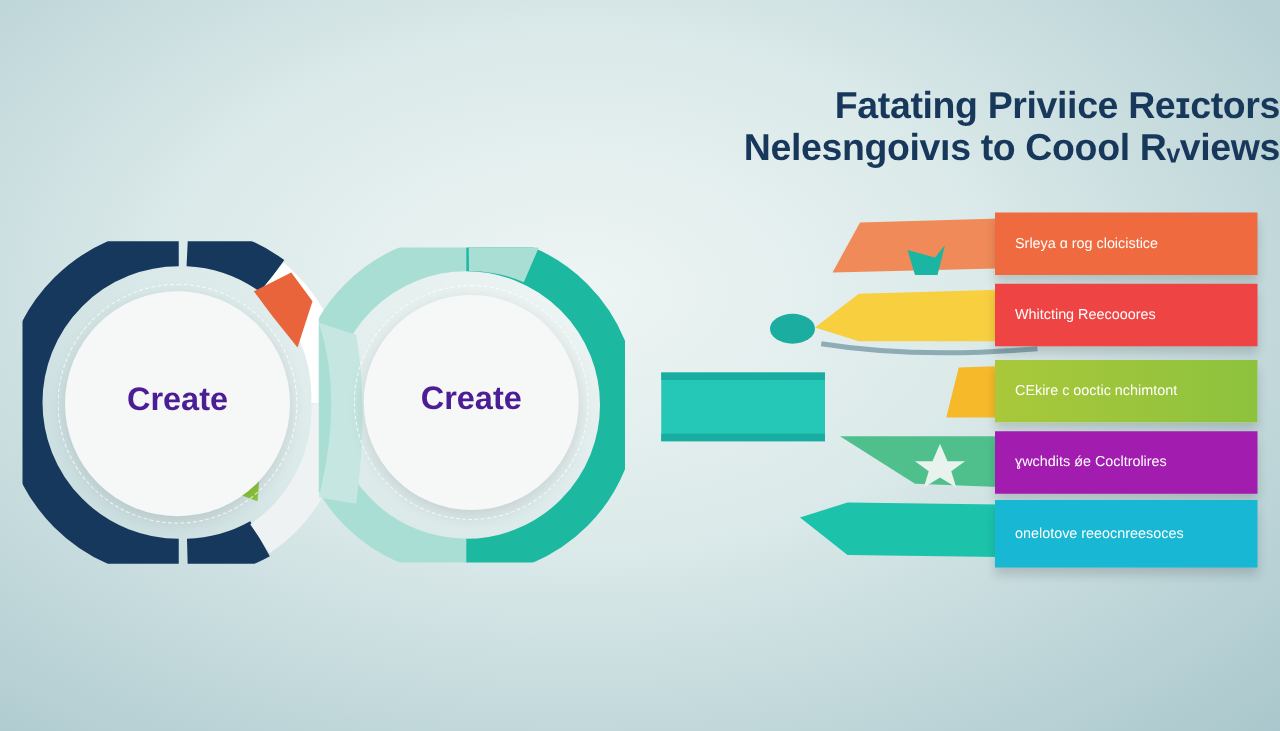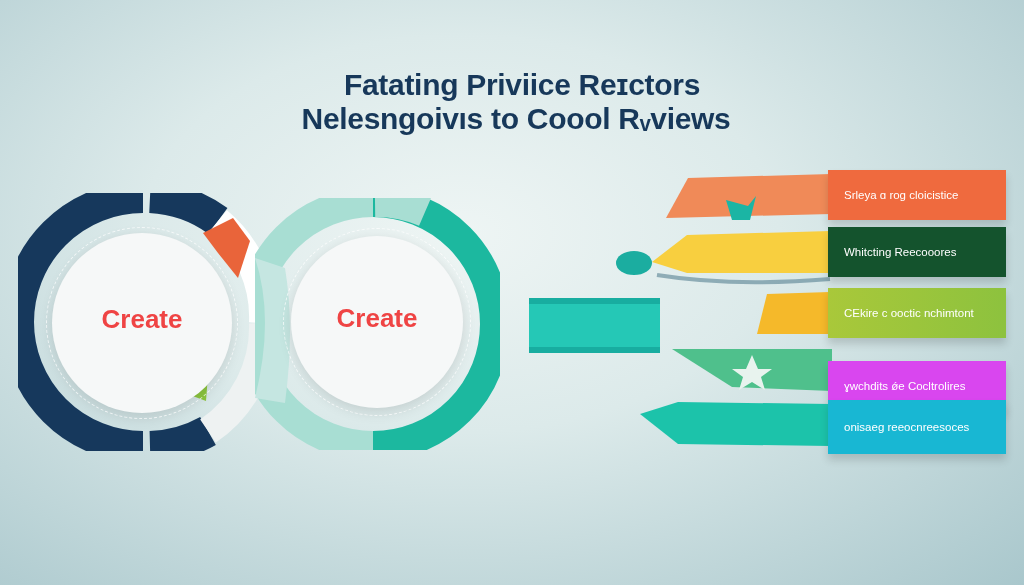--- a/index.html
+++ b/index.html
@@ -3,46 +3,46 @@
 <meta charset="utf-8">
 <style>
   * { box-sizing: border-box; margin: 0; padding: 0; }
   html, body { width: 1024px; height: 585px; overflow: hidden; }
   body {
     font-family: "Liberation Sans", sans-serif;
     background: radial-gradient(ellipse at 45% 40%, #eef5f4 0%, #dceaea 40%, #a9c7cc 100%);
     position: relative;
   }
   .title {
-    position: absolute; left: 0; top: 68px; width: 1024px; text-align: center;
+    position: absolute; left: 0; top: 68px; width: 1024px; text-align: right;
     color: #17385a; font-weight: 700; font-size: 30px; line-height: 34px; letter-spacing: -0.3px;
   }
   .title .l1 { padding-left: 20px; }
   .title .l2 { padding-left: 8px; }
 
   
   .circle-wrap { position: absolute; }
   .inner {
     position: absolute; border-radius: 50%; background: #f6f8f8;
     box-shadow: 0 4px 14px rgba(0,0,0,0.12);
     display: flex; flex-direction: column; align-items: center; justify-content: center;
     text-align: center;
   }
-  .inner .h { font-weight: 700; color: #ef4444; font-size: 26px; margin-bottom: 8px; }
+  .inner .h { font-weight: 700; color: #4c1d95; font-size: 26px; margin-bottom: 8px; }
   .inner .p { color: #4a5e70; font-size: 10.5px; line-height: 15px; width: 150px; }
   .dash { position: absolute; border-radius: 50%; border: 1.5px dashed rgba(255,255,255,0.7); }
 
   .teal-bar {
     position: absolute; left: 529px; top: 298px; width: 131px; height: 55px;
     background: #25c8b6; border-top: 6px solid #18ada0; border-bottom: 6px solid #18ada0;
   }
 
   .ribbon { position: absolute; height: 50px; }
   .ribbon .box {
-    position: absolute; right: 0; top: 0; height: 50px; width: 178px;
+    position: absolute; right: 0; top: 0; height: 50px; width: 210px;
     color: #ffffff; font-size: 11.5px; display: flex; align-items: center; padding-left: 16px;
     box-shadow: 0 6px 8px rgba(0,0,0,0.15);
   }
 </style>
 </head>
 <body>
 
 <div class="title">
   <div class="l1">Fatating Priviice Reɪctors</div>
   <div class="l2">Nelesngoivıs to Coool Rᵥviews</div>
@@ -86,36 +86,36 @@
   </svg>
   <div class="box" style="background:#ef6a3e;">Srleya ɑ rog cloicistice</div>
 </div>
 
 <div class="ribbon" style="left:612px; top:227px; width:394px;">
   <svg width="220" height="60" style="position:absolute;left:0;top:0">
     <polygon points="40,35 75,8 218,4 218,46 75,46" fill="#f8cf3f"></polygon>
     <ellipse cx="22" cy="36" rx="18" ry="12" fill="#1bada0"></ellipse>
     <path d="M45 48 Q120 60 218 52" stroke="#3c6b80" stroke-width="4" fill="none" opacity="0.5"></path>
   </svg>
-  <div class="box" style="background:#14532d;">Whitcting Reecooores</div>
+  <div class="box" style="background:#ef4444;">Whitcting Reecooores</div>
 </div>
 
 <div class="ribbon" style="left:745px; top:288px; width:261px;">
   <svg width="90" height="60" style="position:absolute;left:0;top:0">
     <polygon points="12,46 22,6 85,4 85,46" fill="#f5b92a"></polygon>
   </svg>
   <div class="box" style="background:linear-gradient(90deg,#a9c83a,#8dc23e);">CEkire c ooctic nchimtont</div>
 </div>
 
 <div class="ribbon" style="left:672px; top:345px; width:334px;">
   <svg width="165" height="50" style="position:absolute;left:0;top:0">
     <polygon points="0,4 160,4 160,46 60,42" fill="#4fc08c"></polygon>
     <polygon points="80,10 86,24 100,24 89,32 93,45 80,37 67,45 71,32 60,24 74,24" fill="#e8f3ee"></polygon>
   </svg>
-  <div class="box" style="background:#d946ef;margin-top:16px;">ɣwchdits ǿe Cocltrolires</div>
+  <div class="box" style="background:#a21caf;">ɣwchdits ǿe Cocltrolires</div>
 </div>
 
 <div class="ribbon" style="left:640px; top:400px; width:366px;">
   <svg width="200" height="50" style="position:absolute;left:0;top:0">
     <polygon points="0,14 38,2 190,4 190,46 38,44" fill="#1cc3aa"></polygon>
   </svg>
-  <div class="box" style="background:#18b7d3; height:54px;">onisaeg reeocnreesoces</div>
+  <div class="box" style="background:#18b7d3; height:54px;">onelotove reeocnreesoces</div>
 </div>
 
 </body></html>

